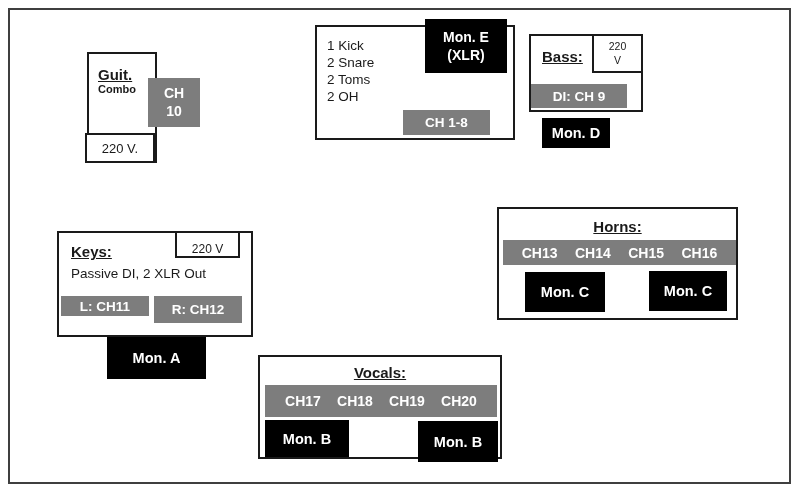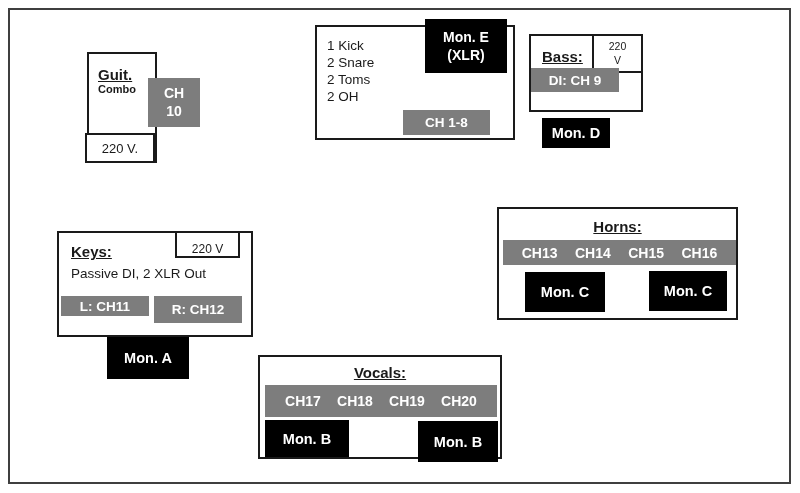--- a/index.html
+++ b/index.html
@@ -65,30 +65,30 @@
 
   
   .drums-box   { left: 315px; top: 25px; width: 200px; height: 115px; padding: 8px 0 0 10px; }
   .drums-list  { list-style: none; font-size: 13.5px; line-height: 17px; margin-top: 2px; }
   .monE        { left: 425px; top: 19px;  width: 82px; height: 54px; z-index: 2; font-size: 14px; }
   .ch18        { left: 403px; top: 110px; width: 87px; height: 25px; z-index: 2; }
 
   
   .bass-box   { left: 529px; top: 34px;  width: 114px; height: 78px; padding: 12px 0 0 11px; }
   .bass-power { left: 592px; top: 34px;  width: 51px;  height: 39px; z-index: 2; display: flex; flex-direction: column; align-items: center; justify-content: center; font-size: 10.5px; line-height: 1.3; }
-  .di-ch9     { left: 531px; top: 68px;  width: 88px; height: 24px; z-index: 2; }
+  .di-ch9     { left: 531px; top: 84px;  width: 96px; height: 24px; z-index: 2; }
   .monD       { left: 542px; top: 118px; width: 68px;  height: 30px; }
 
   
   .keys-box   { left: 57px;  top: 231px; width: 196px; height: 106px; padding: 10px 0 0 12px; }
   .keys-note  { margin-top: 6px; font-size: 13.5px; }
   .keys-power { left: 175px; top: 231px; width: 65px;  height: 27px; z-index: 2; display: flex; align-items: flex-end; justify-content: center; font-size: 12px; }
   .ch11       { left: 61px;  top: 296px; width: 88px;  height: 20px; z-index: 2; }
   .ch12       { left: 154px; top: 296px; width: 88px;  height: 27px; z-index: 2; }
-  .monA       { left: 107px; top: 337px; width: 82px;  height: 42px; }
+  .monA       { left: 107px; top: 337px; width: 99px;  height: 42px; }
 
   
   .horns-box  { left: 497px; top: 207px; width: 241px; height: 113px; padding-top: 9px; text-align: center; }
   .horns-bar  { left: 503px; top: 240px; width: 233px; height: 25px; padding: 0 10px; }
   .monC1      { left: 525px; top: 272px; width: 80px;  height: 40px; z-index: 2; }
   .monC2      { left: 649px; top: 271px; width: 78px;  height: 40px; z-index: 2; }
 
   
   .vocals-box { left: 258px; top: 355px; width: 244px; height: 104px; padding-top: 7px; text-align: center; }
   .vocals-bar { left: 265px; top: 385px; width: 232px; height: 32px; padding: 0 12px; }

